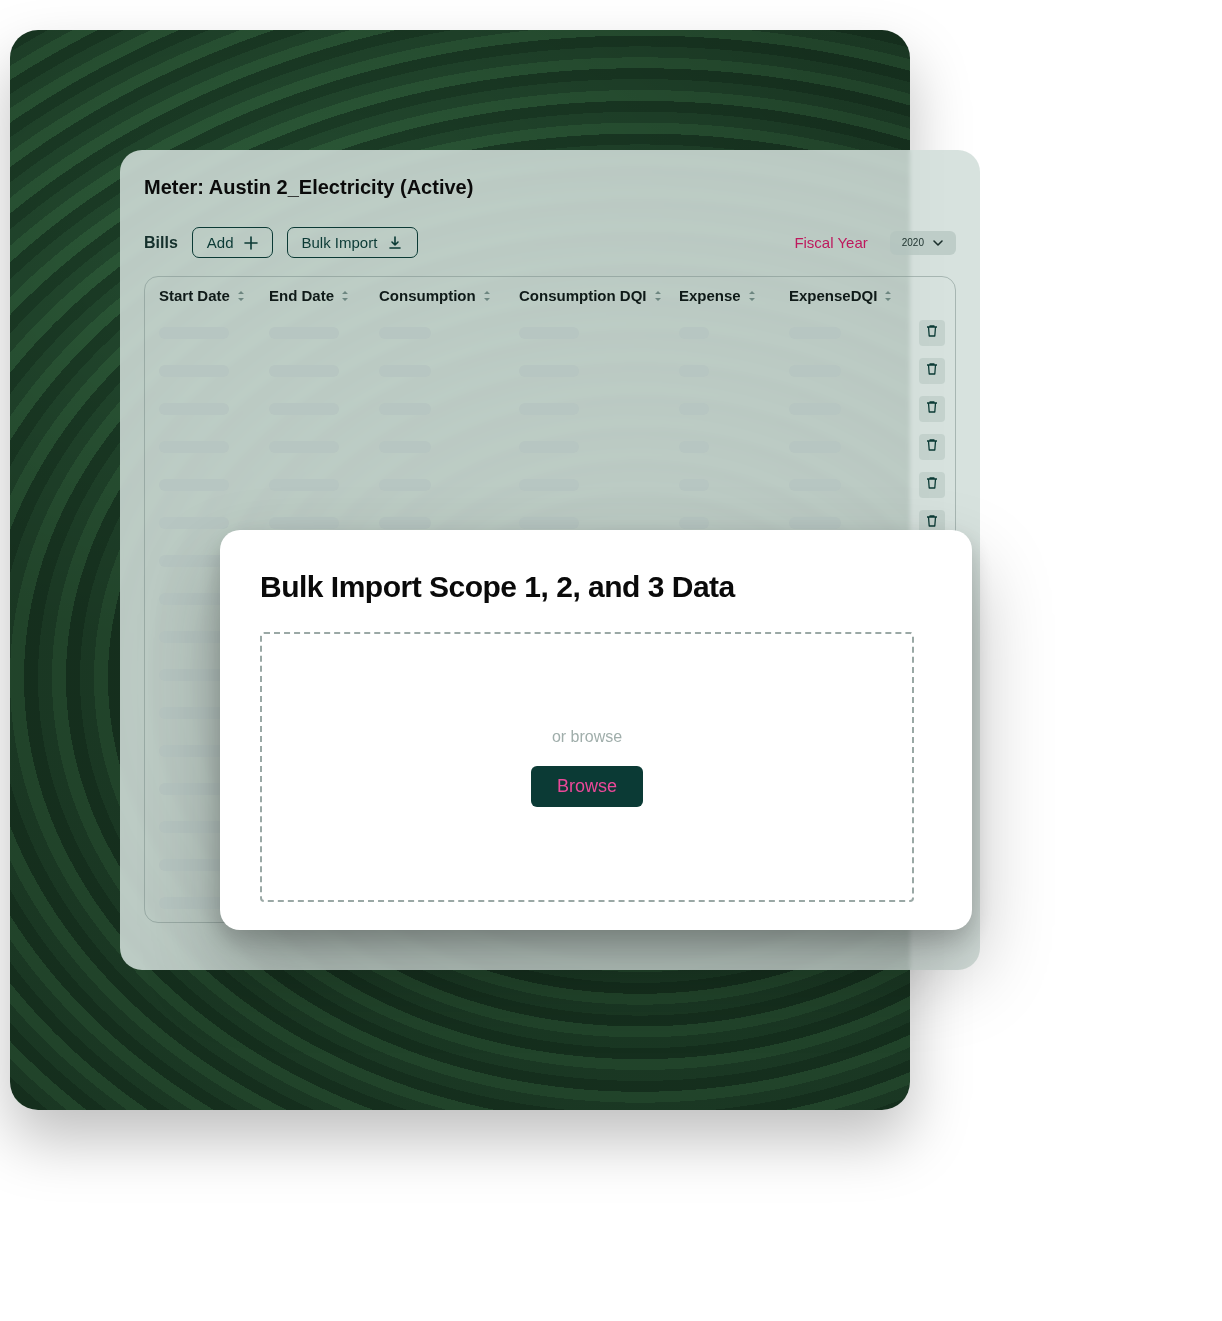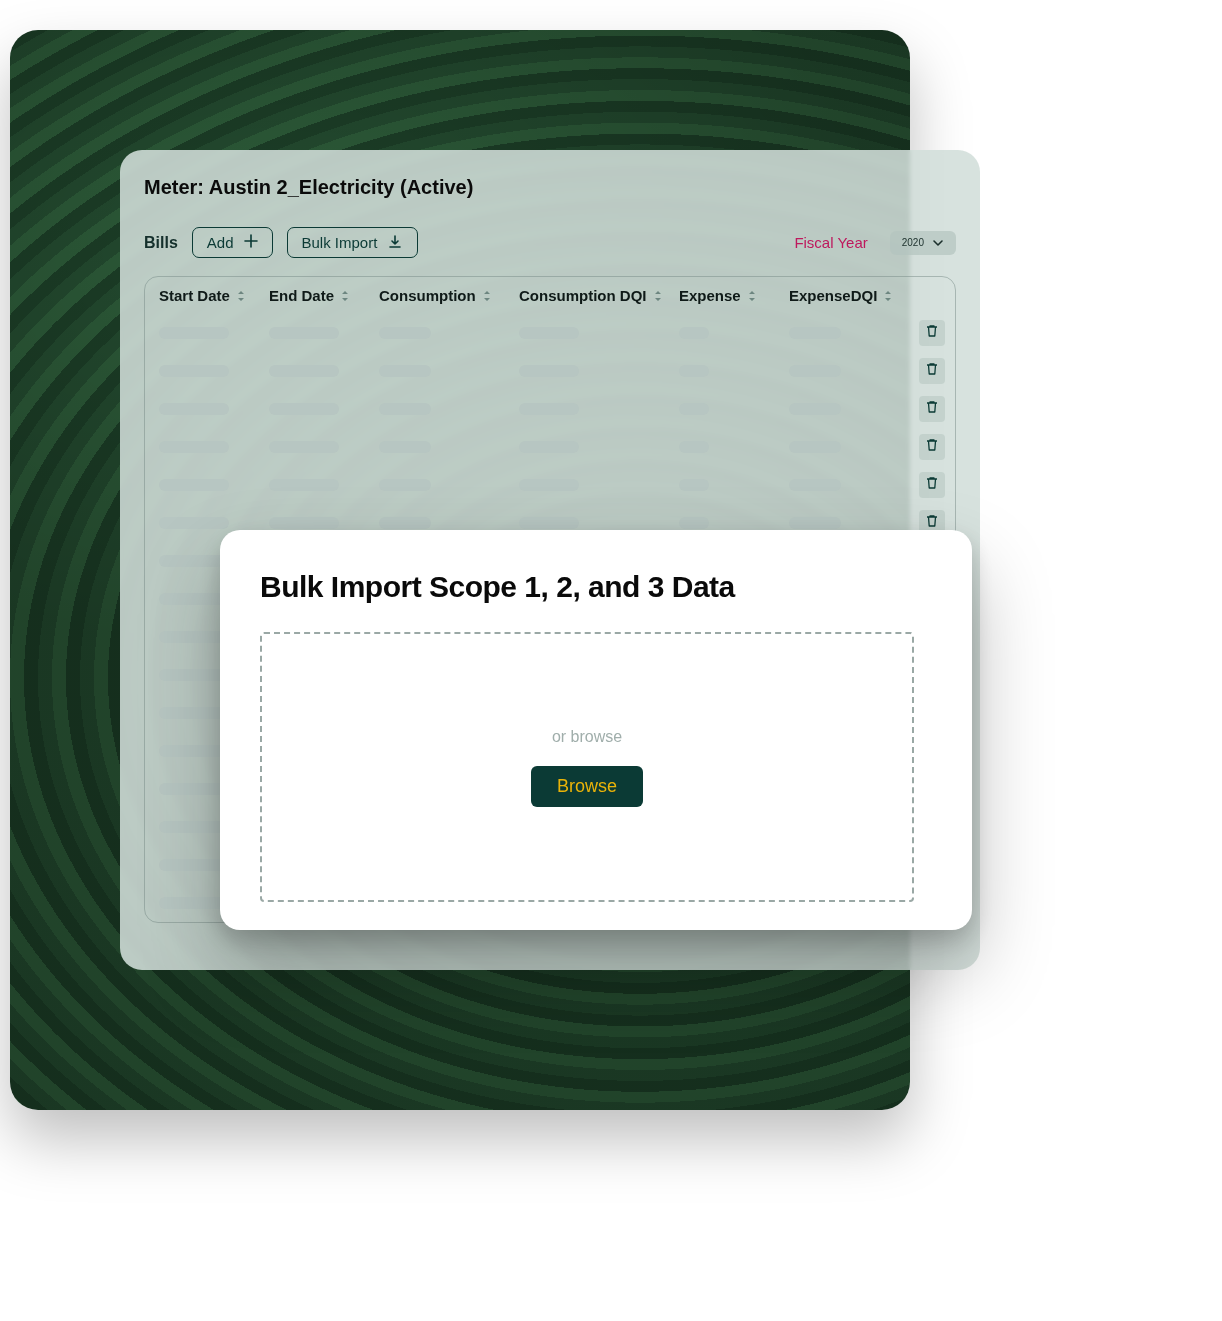--- a/index.html
+++ b/index.html
@@ -49,20 +49,21 @@
     gap: 14px;
     margin-bottom: 18px;
   }
   .toolbar-row .label {
     font-size: 16px;
     font-weight: 600;
     color: #15302c;
   }
   .outline-btn {
     display: inline-flex;
+    align-items: center;
     gap: 10px;
     border: 1.5px solid #0b3a35;
     background: transparent;
     color: #0b3a35;
     padding: 6px 14px;
     border-radius: 7px;
     font-size: 15px;
     font-weight: 500;
     cursor: pointer;
   }
@@ -133,21 +134,21 @@
     border-radius: 4px;
     height: 270px;
     display:flex; flex-direction:column;
     align-items:center; justify-content:center;
     gap: 10px;
   }
   .drop-main { font-size: 24px; color:#a0aeab; }
   .drop-sub { font-size: 16px; color:#a0aeab; }
   .browse-btn {
     margin-top: 10px;
-    background:#0b3a35; color:#eab308;
+    background:#0b3a35; color:#ec4899;
     border:none; border-radius:6px;
     padding: 10px 26px; font-size:18px; font-weight:500;
     cursor:pointer;
   }
   .modal-actions {
     display:flex; justify-content:flex-end; gap:14px;
     margin-top: 30px;
   }
   .btn-outline {
     background:#fff; color:#0b3a35;

